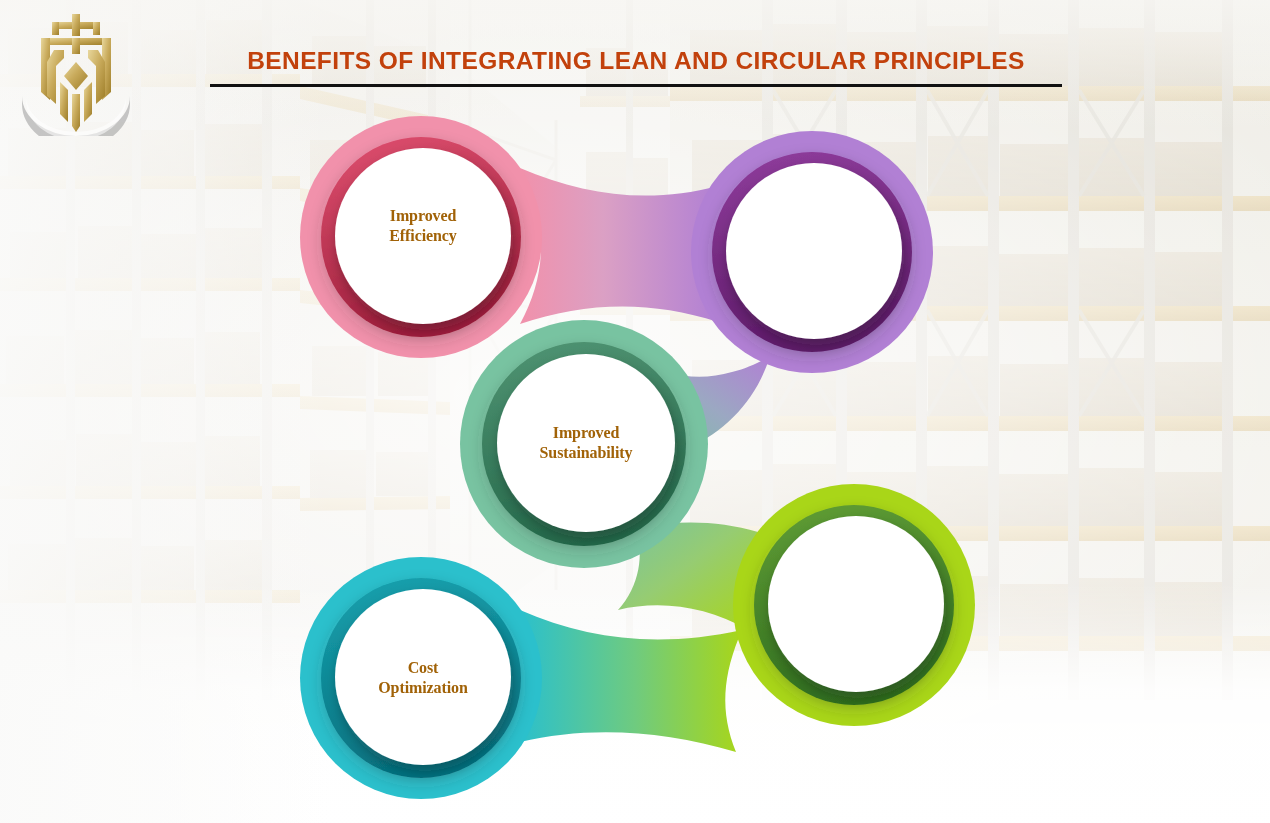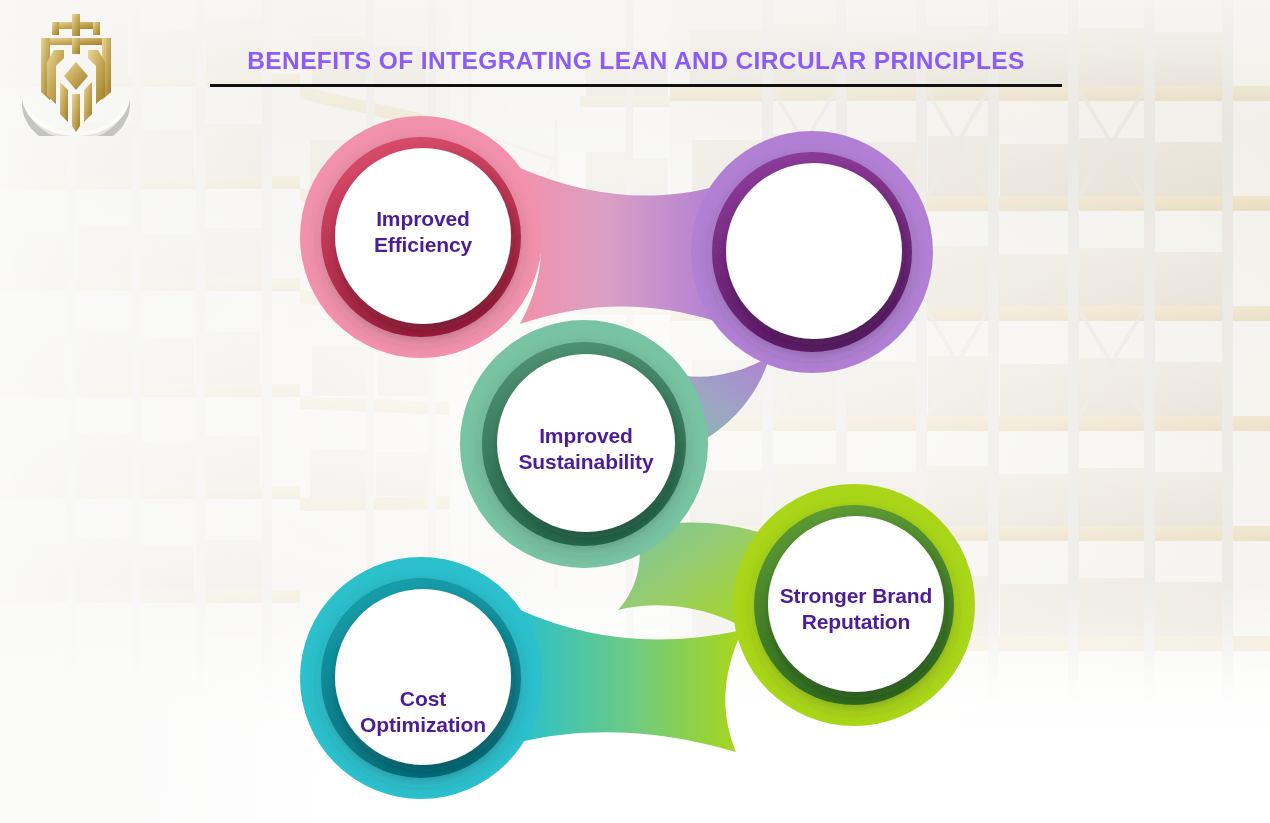--- a/index.html
+++ b/index.html
@@ -29,34 +29,34 @@
 
   
   .logo{position:absolute;left:8px;top:4px;width:136px;height:132px;}
 
   
   .header{position:absolute;left:210px;top:48px;width:852px;}
   .header h1{
     margin:0;
     font-family:"Liberation Sans", sans-serif;
     font-size:24.5px;font-weight:bold;letter-spacing:.4px;
-    color:#8b5cf6;text-align:center;line-height:1.1;
+    color:#c2410c;text-align:center;line-height:1.1;
     text-transform:uppercase;
   }
   .header .rule{margin-top:9px;height:3px;background:#111111;width:100%;}
 
   
   .diagram{position:absolute;left:0;top:0;width:1270px;height:823px;}
 
   .node-label{
     position:absolute;
     text-align:center;
-    color:#4c1d95;
-    font-family:Liberation Sans, sans-serif;
-    font-size:21px;
+    color:#a16207;
+    font-family:Liberation Serif, serif;
+    font-size:16px;
     font-weight:bold;
     line-height:1.22;
     letter-spacing:-.1px;
     white-space:pre-line;
     pointer-events:none;
   }
 </style>
 </head>
 <body>
 
@@ -429,19 +429,17 @@
     </g>
   </svg>
 
   <div class="node-label" style="left:333px;top:206px;width:180px;">Improved
 Efficiency</div>
 
 
   <div class="node-label" style="left:491px;top:423px;width:190px;">Improved
 Sustainability</div>
 
-  <div class="node-label" style="left:761px;top:583px;width:190px;">Stronger Brand
-Reputation</div>
-
-  <div class="node-label" style="left:333px;top:658px;width:180px;margin-top:28px;">Cost
+
+  <div class="node-label" style="left:333px;top:658px;width:180px;">Cost
 Optimization</div>
 
 </div>
 
 </body></html>

